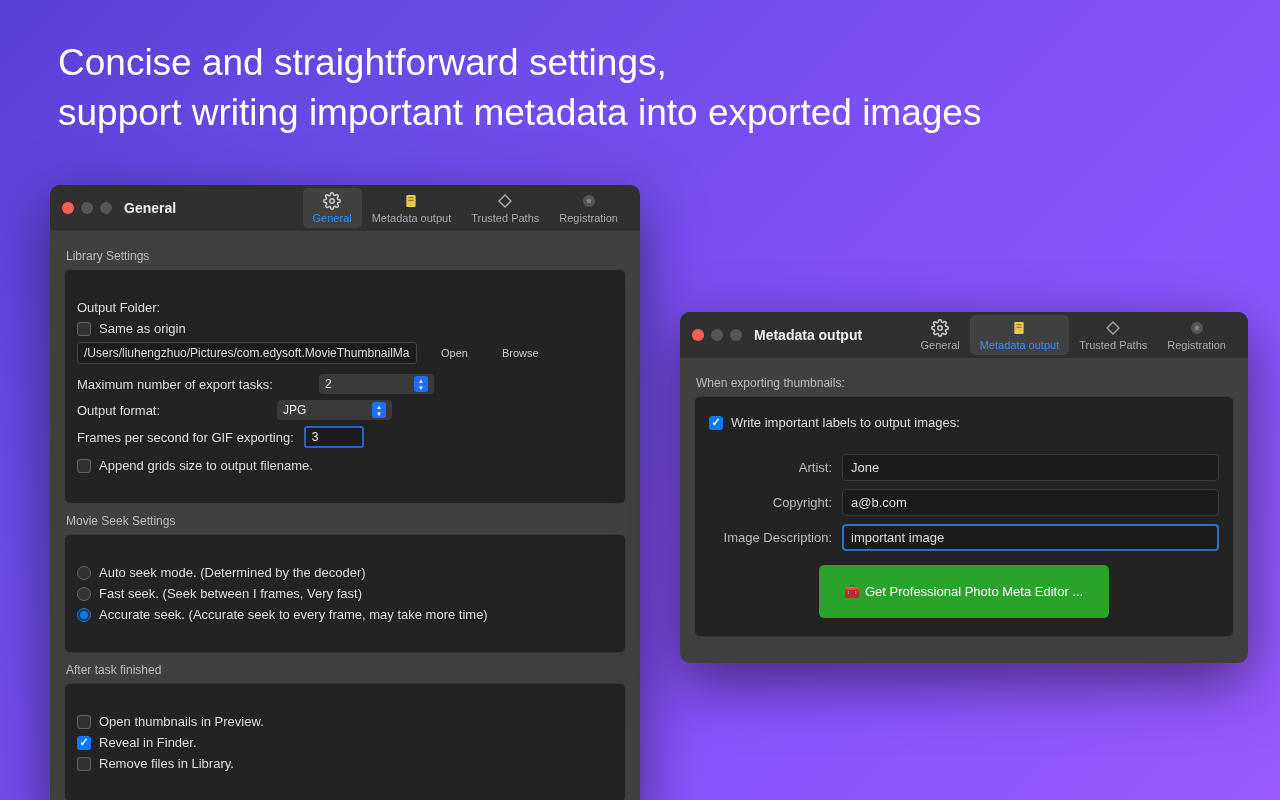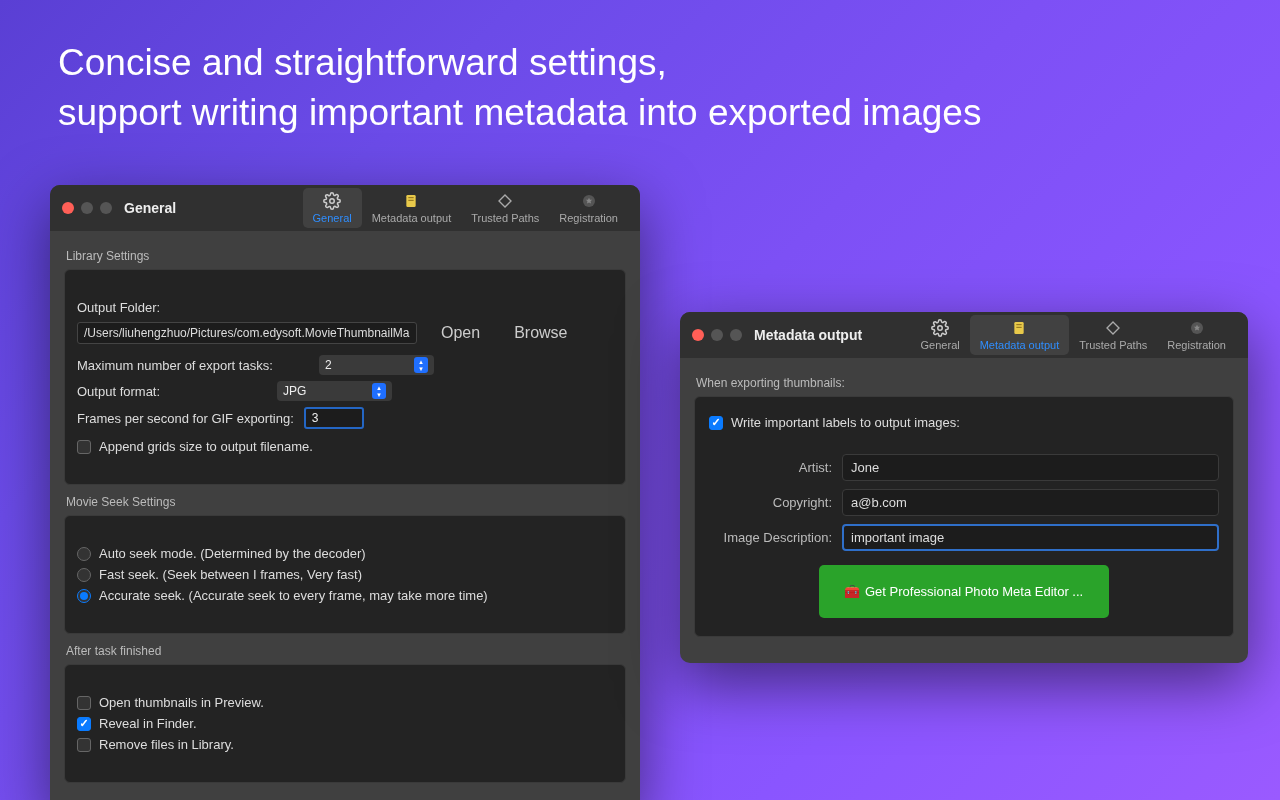--- a/index.html
+++ b/index.html
@@ -30,21 +30,21 @@
 .group-box { background: #232323; border: 1px solid #3a3a3a; border-radius: 6px; padding: 24px 12px; margin-bottom: 10px; }
 .row { display: flex; align-items: center; margin: 6px 0; }
 .checkbox { width: 14px; height: 14px; border: 1px solid #666; border-radius: 3px; margin-right: 8px; display: inline-flex; align-items: center; justify-content: center; background: #333; }
 .checkbox.checked { background: #0a7bff; border-color: #0a7bff; }
 .checkbox.checked::after { content: "✓"; color: #fff; font-size: 11px; font-weight: bold; }
 .radio { width: 14px; height: 14px; border: 1px solid #666; border-radius: 50%; margin-right: 8px; display: inline-flex; align-items: center; justify-content: center; background: #333; }
 .radio.selected { border-color: #0a7bff; }
 .radio.selected::after { content: ""; width: 8px; height: 8px; border-radius: 50%; background: #0a7bff; }
 .textfield { background: #1c1c1c; border: 1px solid #444; color: #ddd; padding: 3px 6px; border-radius: 3px; font-size: 12px; }
 .textfield.path { width: 340px; }
-.btn-flat { background: transparent; border: none; color: #ccc; font-size: 16px; padding: 3px 10px; cursor: pointer; }
+.btn-flat { background: transparent; border: none; color: #ccc; font-size: 11px; padding: 3px 10px; cursor: pointer; }
 .select { background: #3a3a3a; color: #eee; border: none; border-radius: 4px; padding: 2px 6px; font-size: 12px; width: 115px; display: flex; align-items: center; justify-content: space-between; }
 .select .arrows { background: #1f6fff; width: 14px; height: 16px; border-radius: 3px; display: flex; flex-direction: column; align-items: center; justify-content: center; margin-left: 6px; }
 .select .arrows::before { content: "▴"; color: #fff; font-size: 7px; line-height: 7px; }
 .select .arrows::after { content: "▾"; color: #fff; font-size: 7px; line-height: 7px; }
 .numfield { background: #1c1c1c; border: 2px solid #2466c4; color: #eee; padding: 2px 6px; width: 60px; border-radius: 3px; font-size: 12px; }
 .formrow { display: flex; align-items: center; margin: 8px 0; }
 .formrow .flabel { width: 123px; text-align: right; color: #bbb; margin-right: 10px; font-size: 13px; }
 .formrow .finput { flex: 1; background: #1c1c1c; border: 1px solid #3a3a3a; color: #ddd; padding: 5px 8px; border-radius: 4px; font-size: 13px; }
 .formrow .finput.focused { border: 2px solid #2f6fc9; padding: 4px 7px; }
 .greenbtn { display: block; margin: 14px auto 2px; background: #2aa32a; color: #fff; border: none; border-radius: 5px; padding: 19px 26px; font-size: 13px; cursor: pointer; }
@@ -105,20 +105,24 @@
       </div>
     </div>
   </div>
 
   <div class="body">
     <div class="group-label">Library Settings</div>
     <div class="group-box">
       <div class="row">
           <span class="lbl">Output Folder:</span>
         </div>
+      <div class="row">
+        <span class="checkbox"></span>
+        <span class="lbl">Same as origin</span>
+      </div>
       <div class="row" style="gap:14px;">
         <input class="textfield path" value="/Users/liuhengzhuo/Pictures/com.edysoft.MovieThumbnailMaker" style="">
         <button class="btn-flat">Open</button>
         <button class="btn-flat">Browse</button>
       </div>
       <div class="row" style="gap:22px; margin-top:10px;">
         <span class="lbl" style="width:220px;">Maximum number of export tasks:</span>
         <div class="select">
           <span>2</span>
           <span class="arrows"></span>

